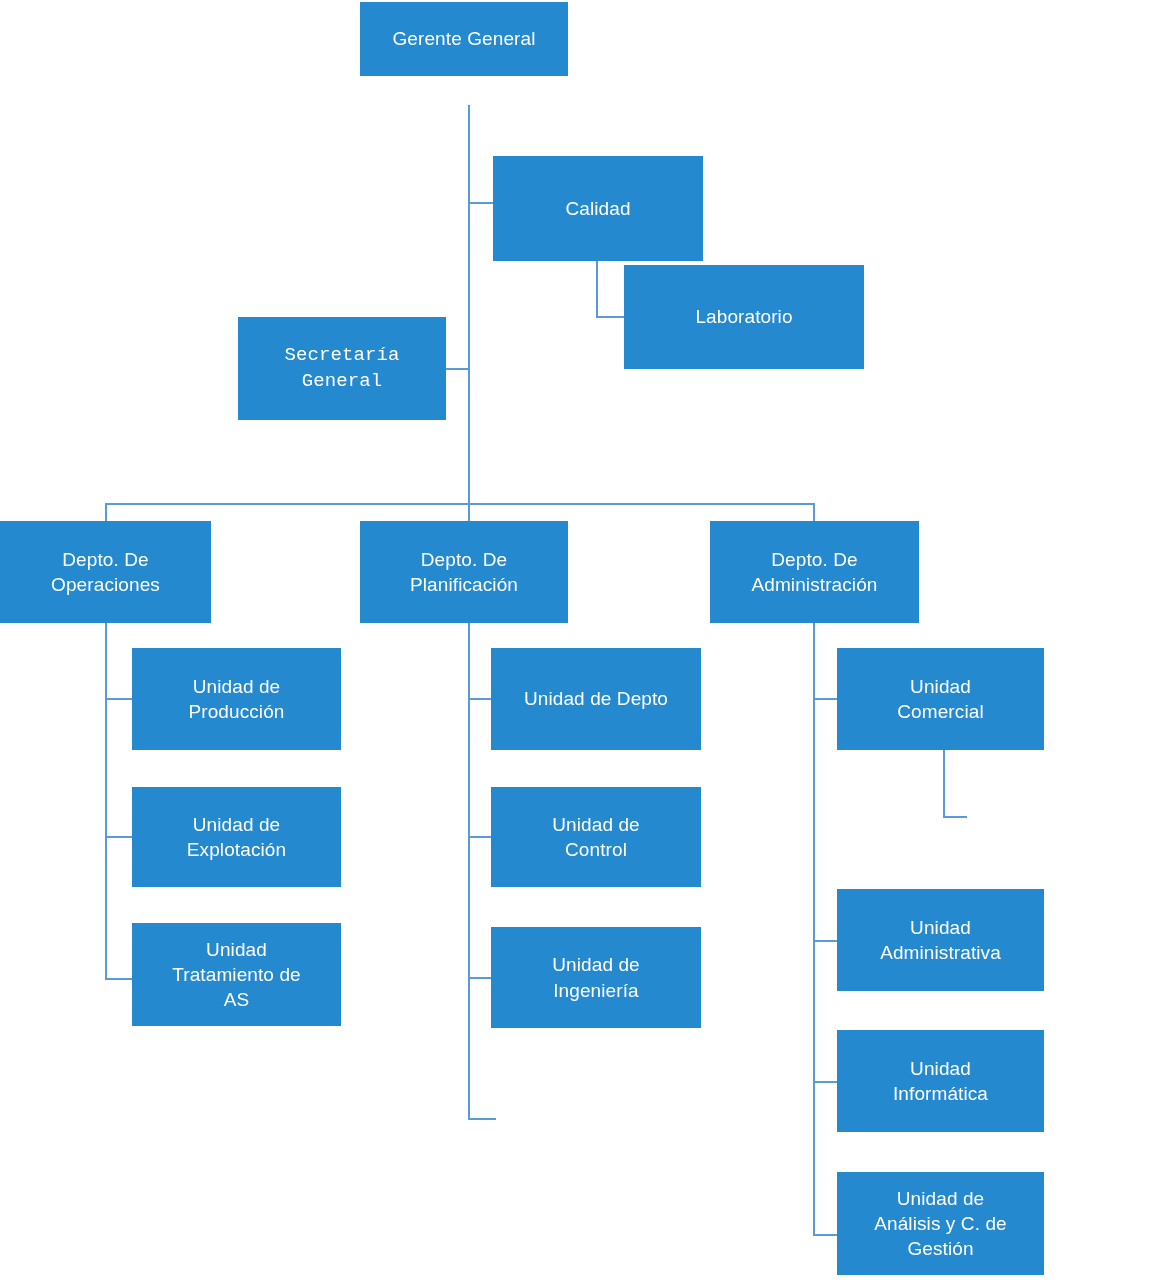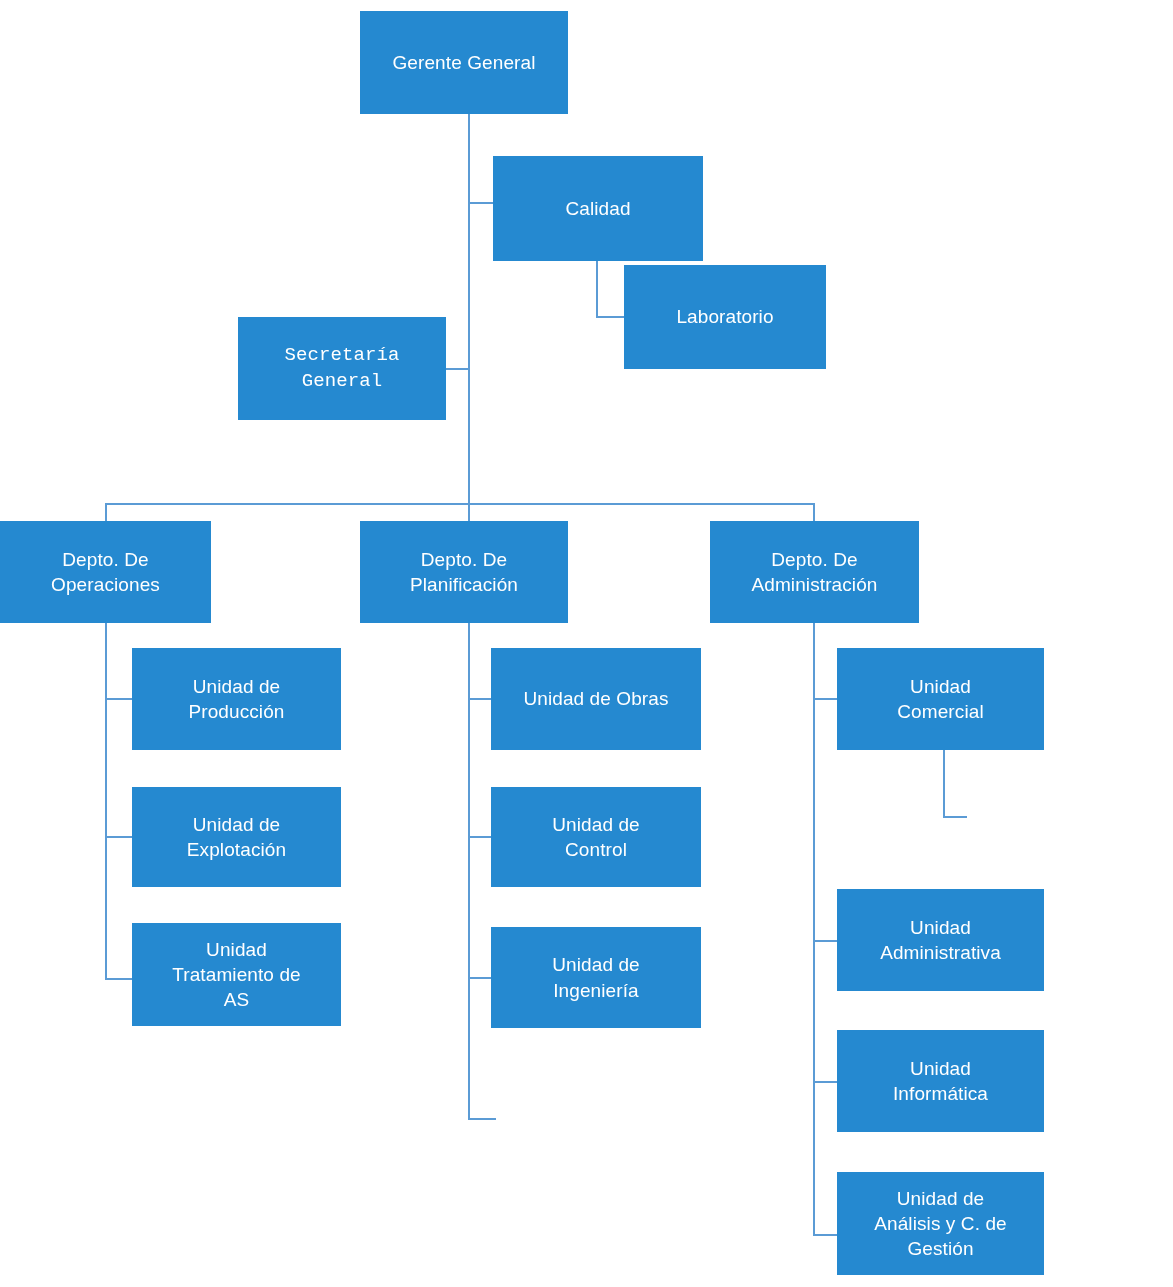--- a/index.html
+++ b/index.html
@@ -81,29 +81,29 @@
 
   <div class="conn v" style="left:813px; top:623px; height:613px;"></div>
   <div class="conn h" style="left:813px; top:698px; width:28px;"></div>
   <div class="conn h" style="left:813px; top:940px; width:28px;"></div>
   <div class="conn h" style="left:813px; top:1081px; width:28px;"></div>
   <div class="conn h" style="left:813px; top:1234px; width:28px;"></div>
 
   <div class="conn v" style="left:943px; top:750px; height:68px;"></div>
   <div class="conn h" style="left:943px; top:816px; width:24px;"></div>
 
-  <div class="node" style="left:360px; top:11px; width:208px; height:103px;">
+  <div class="node" style="left:360px; top:2px; width:208px; height:74px;">
     <span class="label">Gerente General</span>
   </div>
 
   <div class="node" style="left:493px; top:156px; width:210px; height:105px;">
     <span class="label">Calidad</span>
   </div>
 
-  <div class="node" style="left:624px; top:265px; width:202px; height:104px;">
+  <div class="node" style="left:624px; top:265px; width:240px; height:104px;">
     <span class="label">Laboratorio</span>
   </div>
 
   <div class="node" style="left:238px; top:317px; width:208px; height:103px;font-family:Liberation Mono, monospace;">
     <span class="label">Secretaría
 General</span>
   </div>
 
   <div class="node" style="left:0px; top:521px; width:211px; height:102px;">
     <span class="label">Depto. De
@@ -130,21 +130,21 @@
 Explotación</span>
   </div>
 
   <div class="node" style="left:132px; top:923px; width:209px; height:103px;">
     <span class="label">Unidad
 Tratamiento de
 AS</span>
   </div>
 
   <div class="node" style="left:491px; top:648px; width:210px; height:102px;">
-    <span class="label">Unidad de Obras</span>
+    <span class="label">Unidad de Depto</span>
   </div>
 
   <div class="node" style="left:491px; top:787px; width:210px; height:100px;">
     <span class="label">Unidad de
 Control</span>
   </div>
 
   <div class="node" style="left:491px; top:927px; width:210px; height:101px;">
     <span class="label">Unidad de
 Ingeniería</span>

